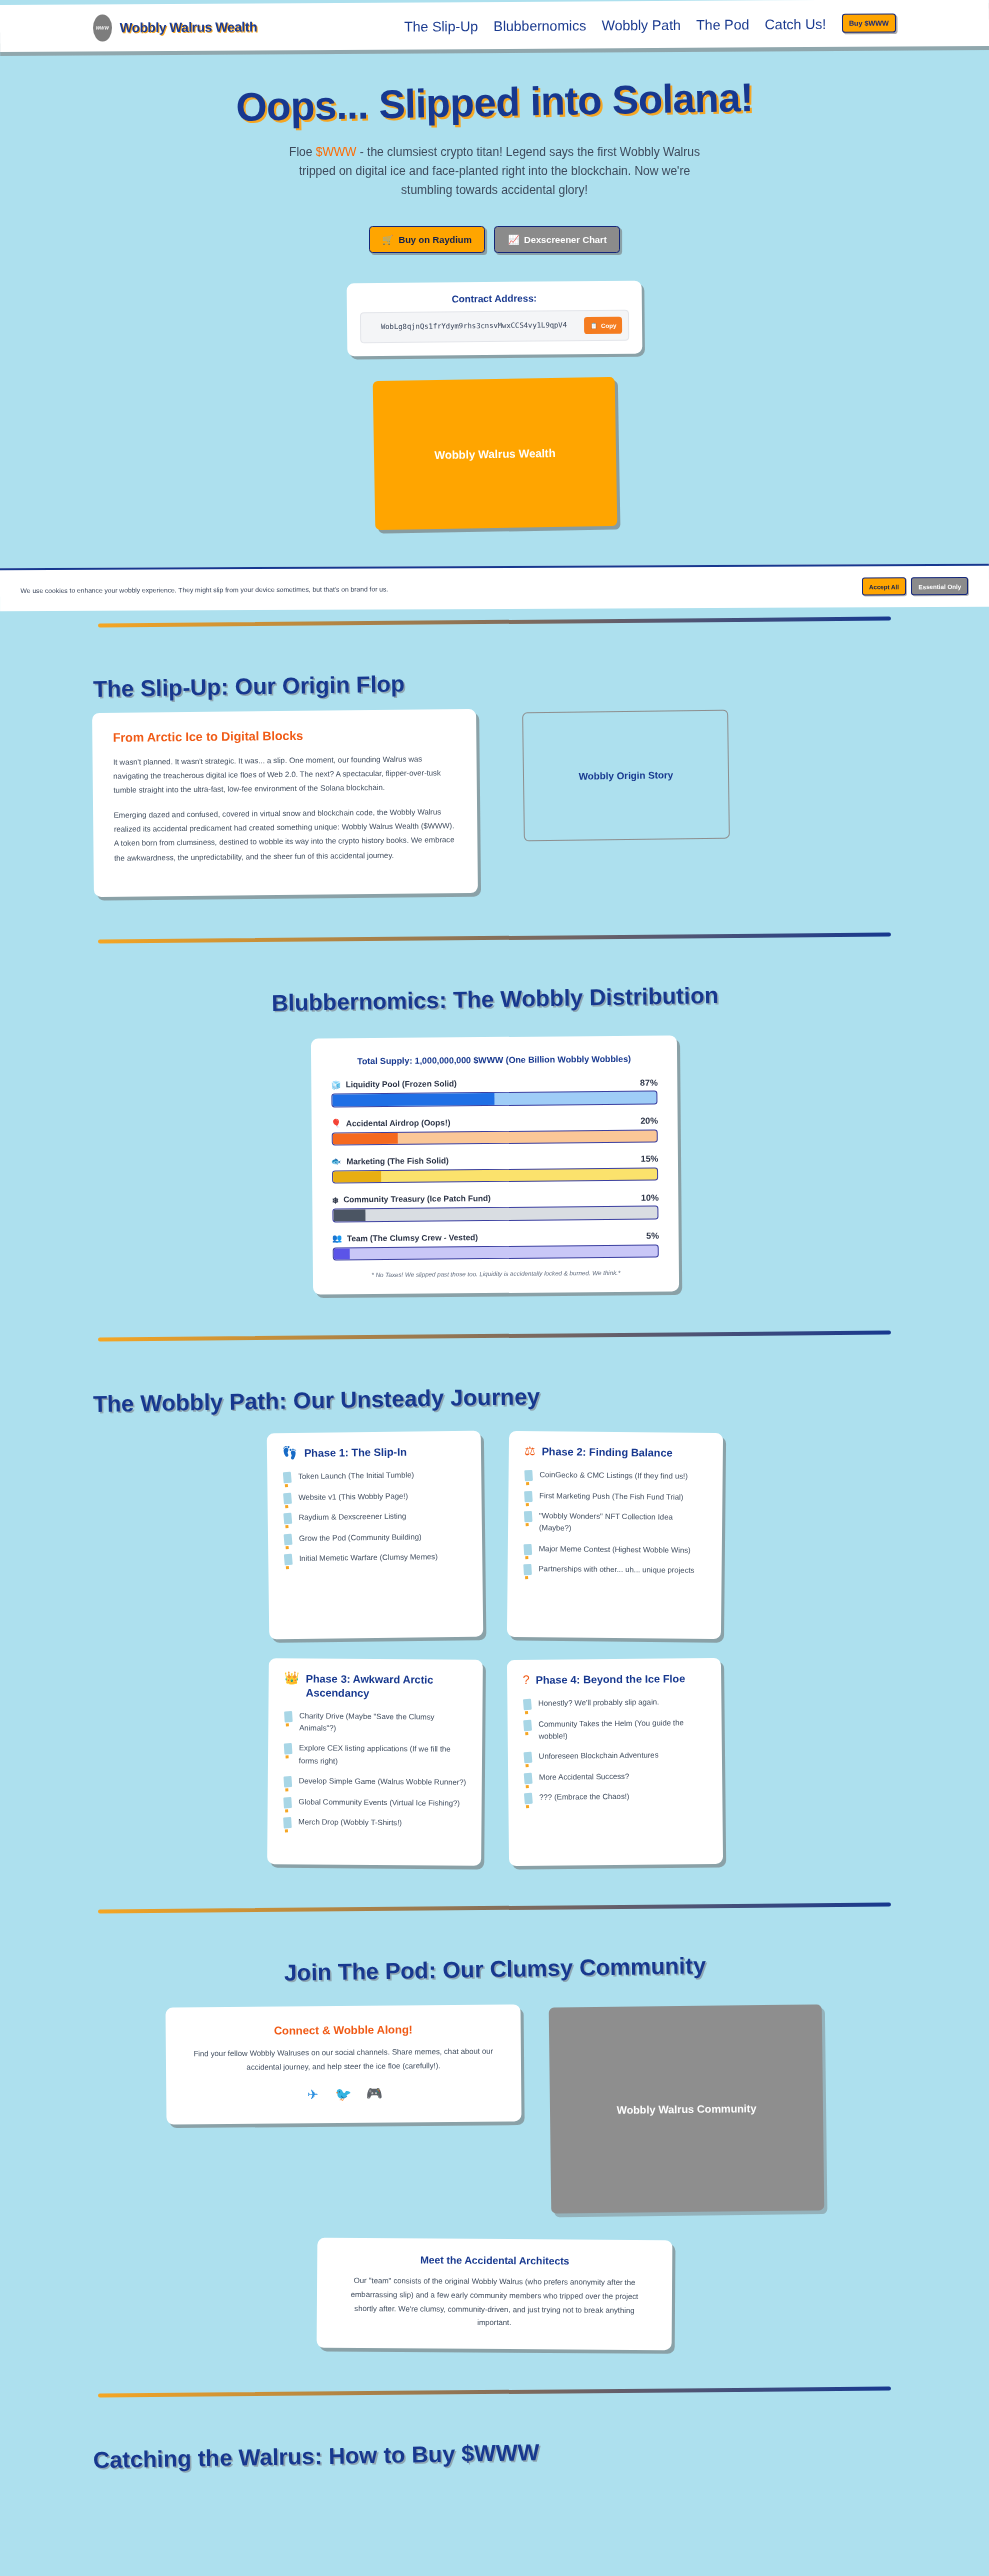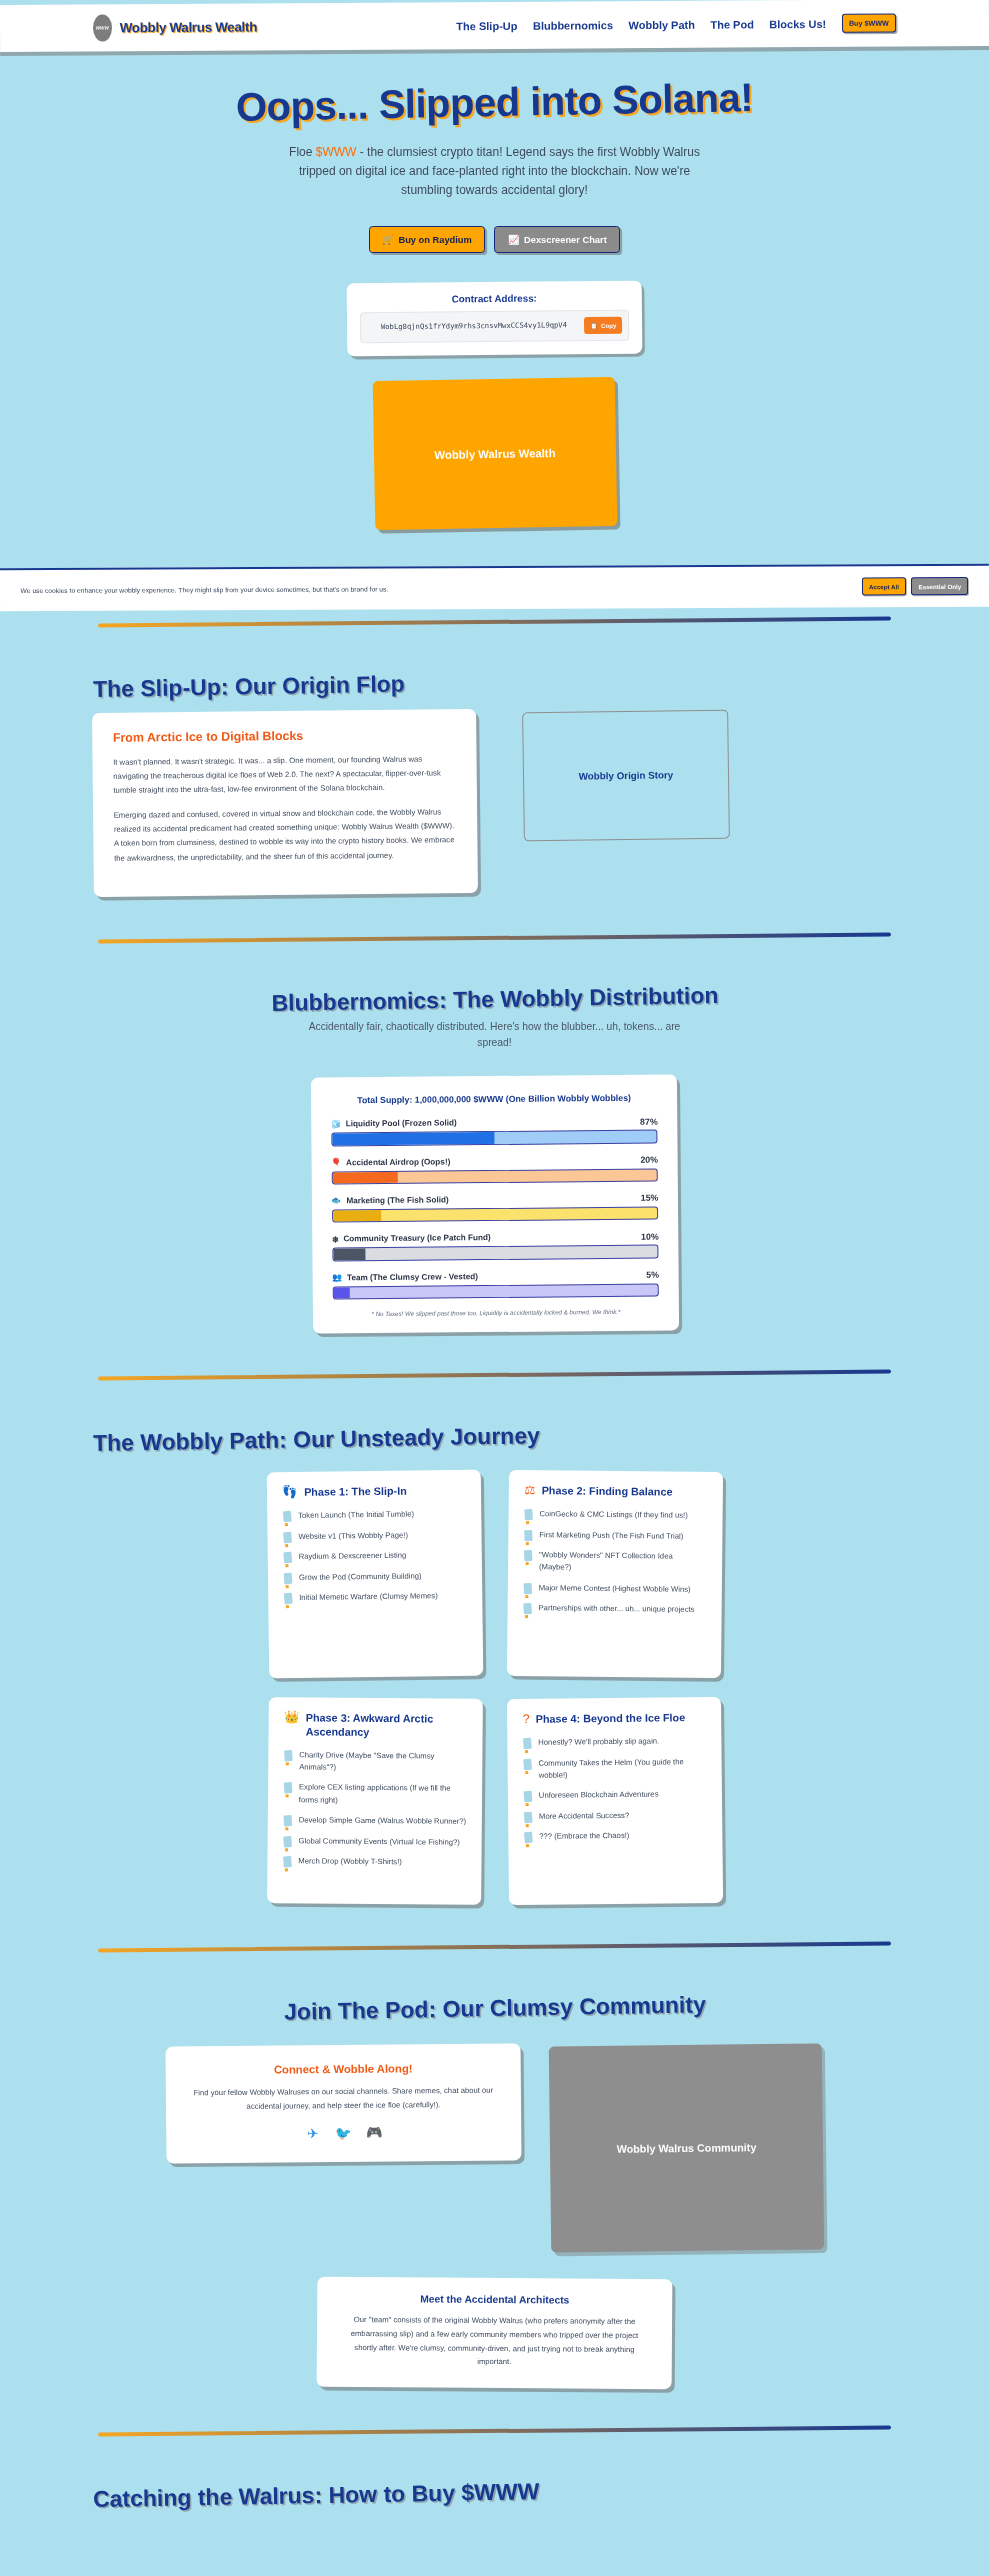--- a/index.html
+++ b/index.html
@@ -35,21 +35,21 @@
     display: flex; align-items: center; justify-content: center;
     font-size: 4.6px; font-style: italic; font-weight: bold;
   }
   .brand-name {
     font-size: 13.4px; font-weight: bold; color: #1a3a8f;
     text-shadow: 1px 1px 0 #f5a623;
     letter-spacing: -0.3px;
   }
   .nav-links { display: flex; align-items: center; gap: 15.5px; }
   .nav-link {
-    font-size: 11px; font-weight: bold; color: #1a3a8f;
+    font-size: 14px; font-weight: normal; color: #1a3a8f;
     text-decoration: none; cursor: pointer;
   }
   .nav-cta {
     background: #ffa500; color: #14277a;
     border: 1px solid #14277a; border-radius: 3.1px;
     font-size: 7.2px; font-weight: bold;
     padding: 4.1px 6.2px; cursor: pointer;
     box-shadow: 1.5px 1.5px 0 rgba(90,90,90,0.5);
     font-family: "Liberation Sans", sans-serif;
   }
@@ -239,21 +239,21 @@
   <nav class="navbar">
     <div class="brand">
       <div class="brand-logo">WWW</div>
       <div class="brand-name">Wobbly Walrus Wealth</div>
     </div>
     <div class="nav-links">
       <a class="nav-link">The Slip-Up</a>
       <a class="nav-link">Blubbernomics</a>
       <a class="nav-link">Wobbly Path</a>
       <a class="nav-link">The Pod</a>
-      <a class="nav-link">Blocks Us!</a>
+      <a class="nav-link">Catch Us!</a>
       <button class="nav-cta">Buy $WWW</button>
     </div>
   </nav>
 
   <section class="hero">
     <h1 class="hero-title">Oops... Slipped into Solana!</h1>
     <p class="hero-sub"><span>Floe </span><span class="ticker">$WWW</span><span> - the clumsiest crypto titan! Legend says the first Wobbly Walrus tripped on digital ice and face-planted right into the blockchain. Now we're stumbling towards accidental glory!</span></p>
     <div class="hero-btns">
       <button class="btn btn-primary">
         <span>🛒</span>
@@ -301,21 +301,20 @@
         <div class="origin-img">Wobbly Origin Story</div>
       </div>
     </div>
   </section>
 
   <div class="divider"></div>
 
   <section class="section">
     <div class="container">
       <h2 class="sec-title center">Blubbernomics: The Wobbly Distribution</h2>
-      <p class="sec-sub">Accidentally fair, chaotically distributed. Here's how the blubber... uh, tokens... are spread!</p>
       <div class="card tokenomics-card">
         <div class="token-supply">Total Supply: 1,000,000,000 $WWW (One Billion Wobbly Wobbles)</div>
         <div id="alloc-list">
             <div class="alloc">
               <div class="alloc-head">
                 <div class="alloc-label">
                   <span>🧊</span>
                   <span>Liquidity Pool (Frozen Solid)</span>
                 </div>
                 <div class="alloc-pct">87%</div>

